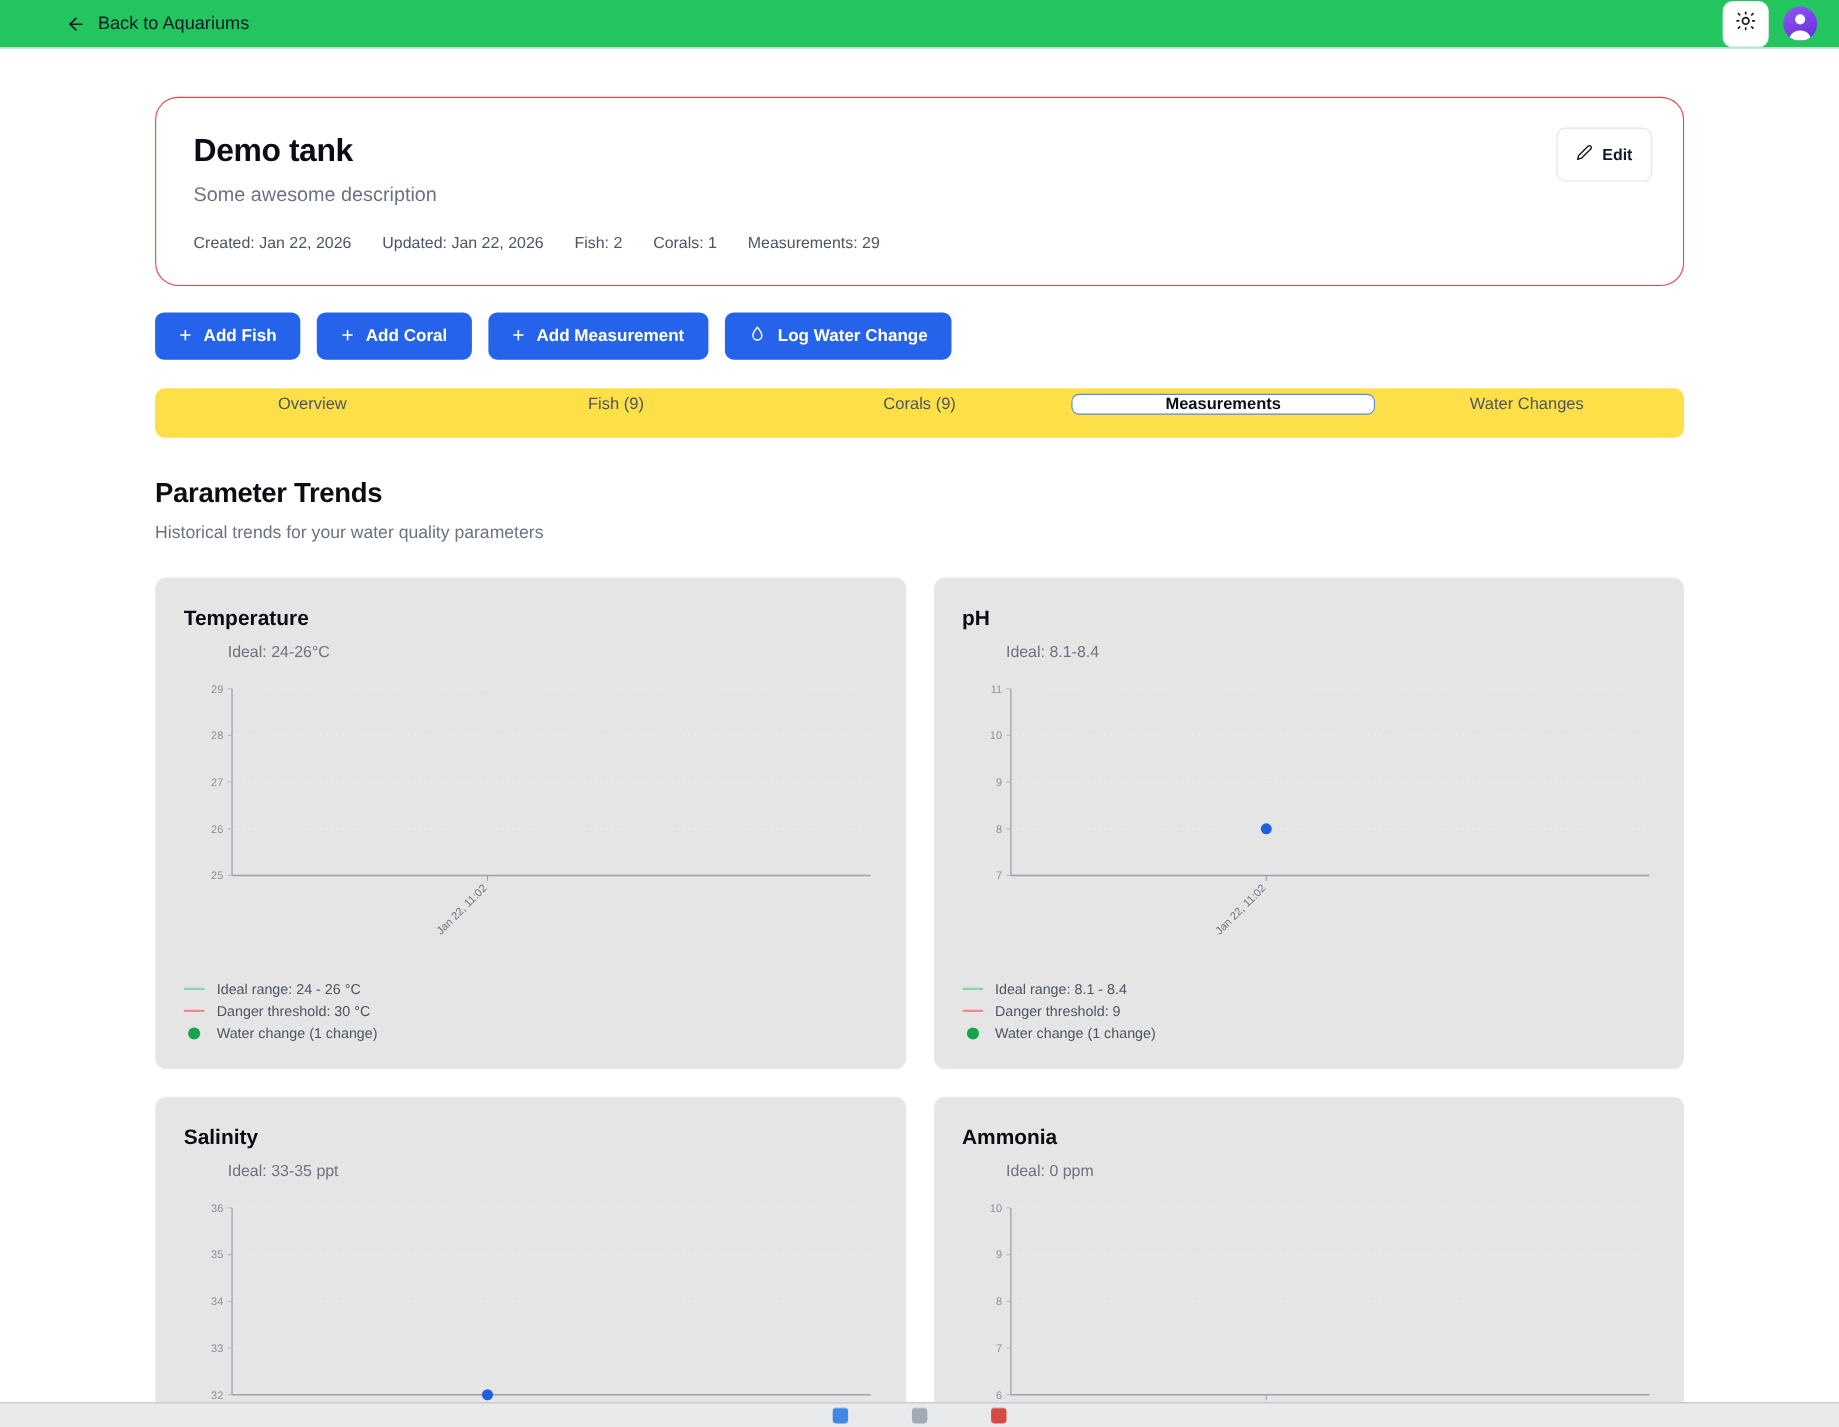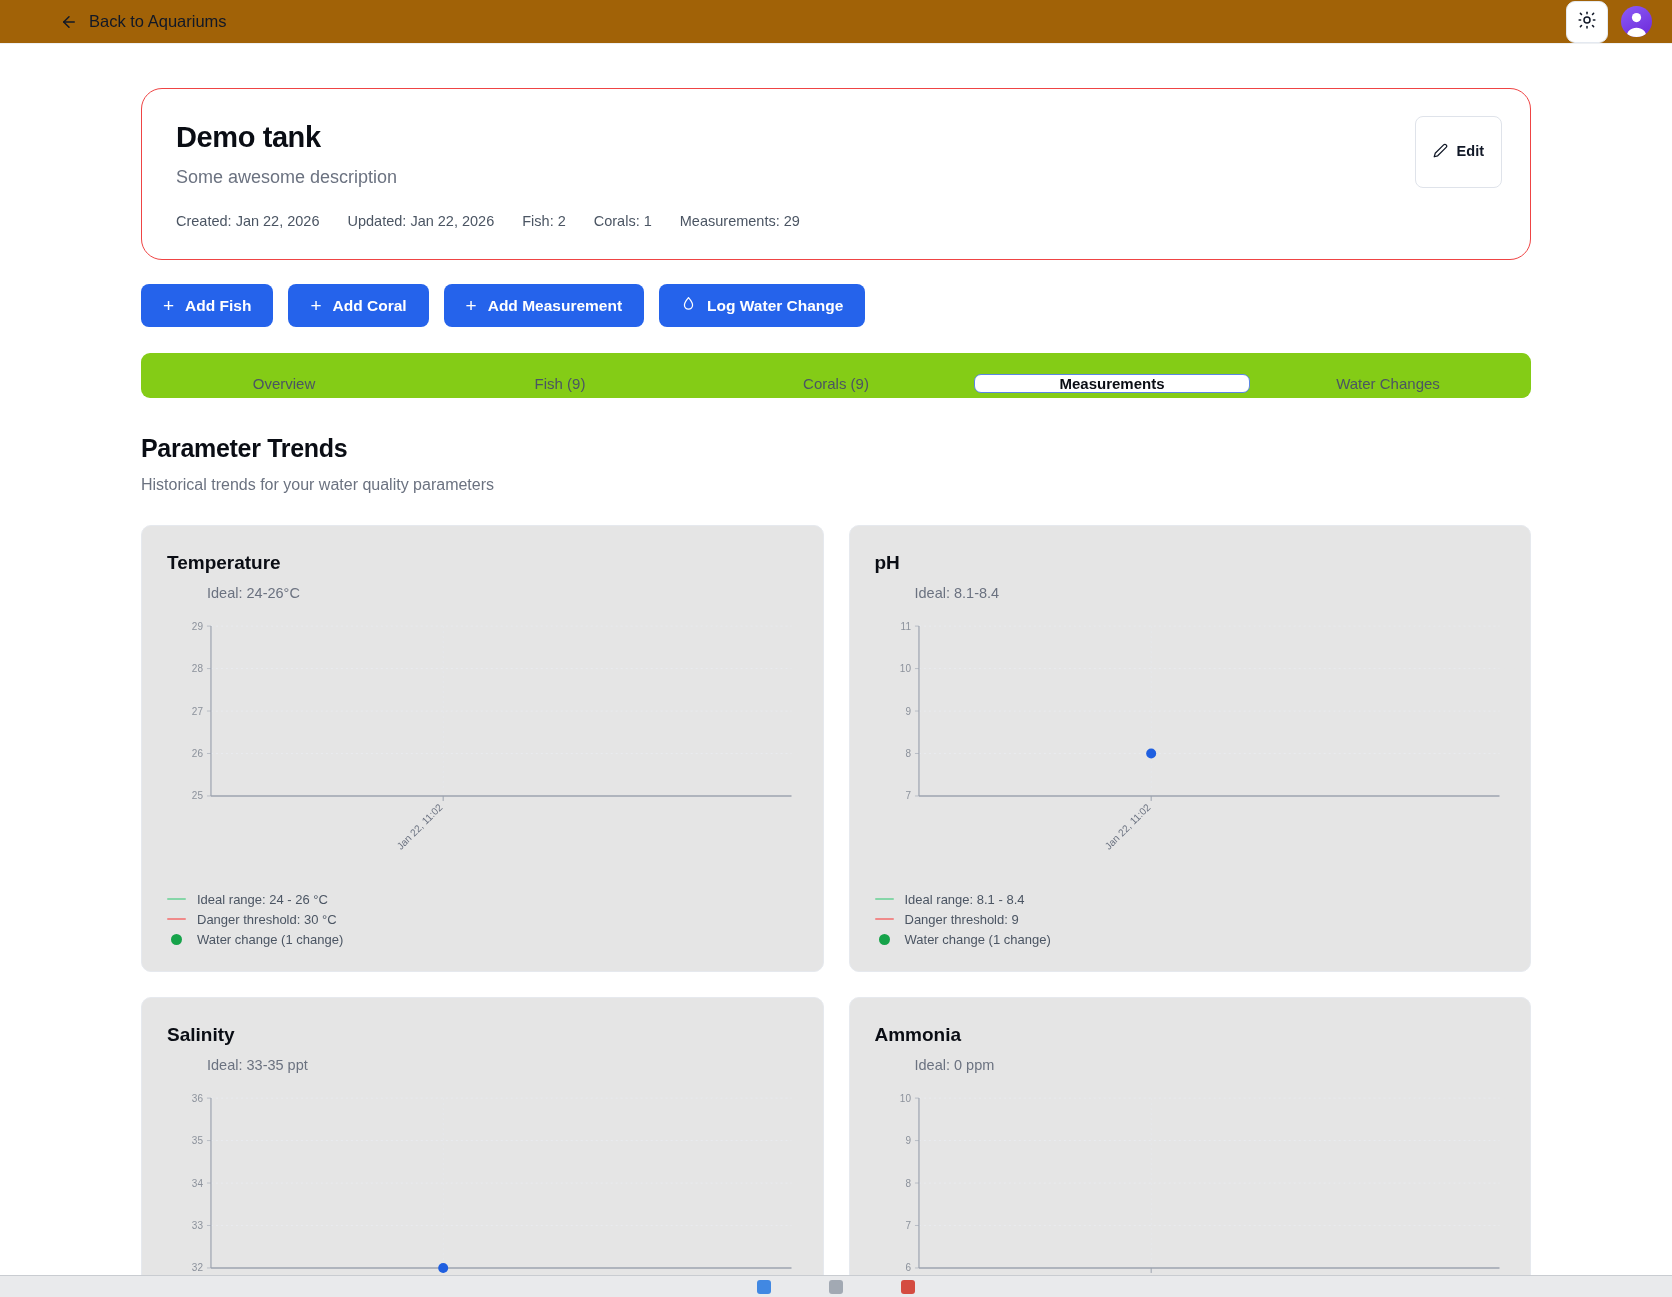--- a/index.html
+++ b/index.html
@@ -12,21 +12,21 @@
     color: #111827;
   }
 
   
   .topbar {
     height: 44px;
     display: flex;
     align-items: center;
     justify-content: space-between;
     padding: 0 20px 0 60px;
-    background: #a16207;
+    background: #22c55e;
     border-bottom: 1px solid #eef0f3;
   }
   .back-link {
     display: flex;
     align-items: center;
     gap: 11px;
     font-size: 16.5px;
     color: #111827;
     cursor: pointer;
     font-weight: 400;
@@ -78,25 +78,25 @@
   .tank-meta {
     margin-top: 25px;
     display: flex;
     gap: 28px;
     font-size: 14.5px;
     color: #4b5563;
   }
   .edit-btn {
     position: absolute;
     top: 27px; right: 28px;
-    display: flex; gap: 9px;
+    display: flex; align-items: center; gap: 9px;
     border: 1px solid #dfe3ea;
     border-radius: 8px;
     background: #fff;
-    padding: 26px 17px;
+    padding: 14px 17px;
     font-size: 14.5px;
     font-weight: bold;
     color: #111827;
     cursor: pointer;
   }
 
   
   .actions { display: flex; gap: 15px; margin-top: 24px; }
   .btn-primary {
     background: #2563eb;
@@ -109,26 +109,26 @@
     height: 43px;
     display: flex; align-items: center; gap: 11px;
     cursor: pointer;
     font-family: "Liberation Sans", sans-serif;
   }
   .btn-primary .plus { font-size: 19px; font-weight: 400; line-height: 1; }
 
   
   .tabs {
     margin-top: 26px;
-    background: #84cc16;
+    background: #fde047;
     border-radius: 9px;
     display: flex;
     padding: 5px;
     height: 45px;
-    align-items: flex-end;
+    align-items: flex-start;
   }
   .tab {
     flex: 1;
     display: flex; align-items: center; justify-content: center;
     font-size: 15px;
     color: #4b5563;
     border-radius: 7px;
     cursor: pointer;
     border: 1px solid transparent;
   }

